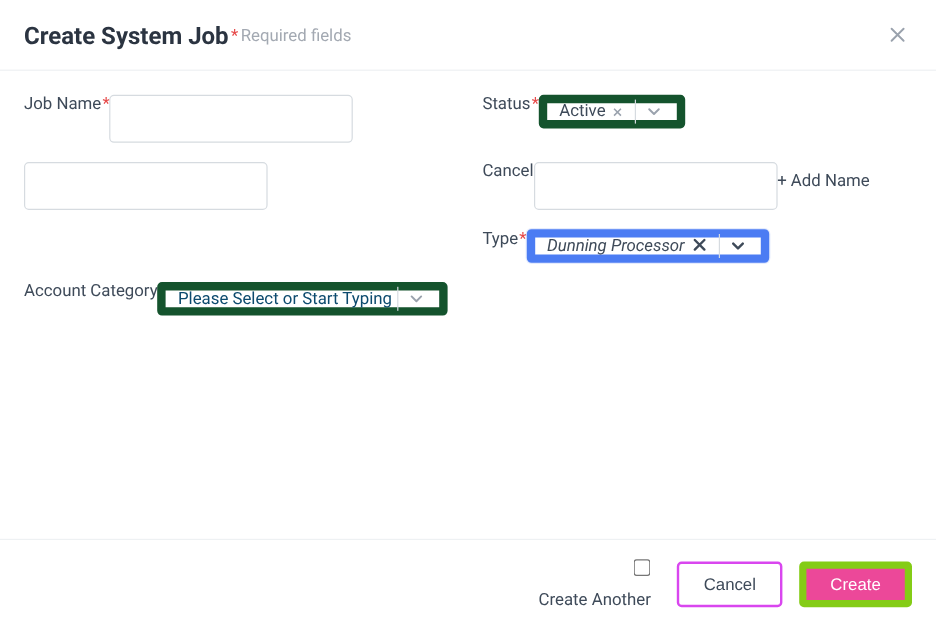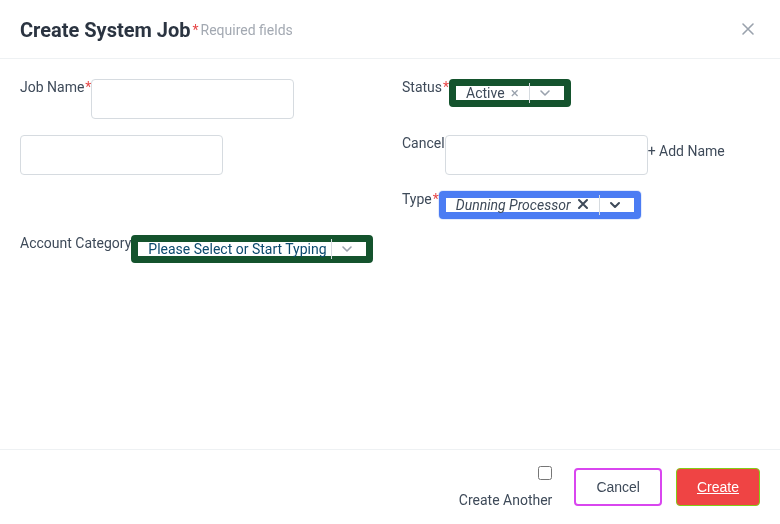--- a/index.html
+++ b/index.html
@@ -146,24 +146,23 @@
     display: inline-flex;
     align-items: center;
     justify-content: center;
   }
   .btn-cancel {
     background: #fff;
     border: 2px solid #d946ef;
     color: #3e4a59;
   }
   .btn-create {
-    background: #ef4444;
-    border: 1px solid #84cc16;
+    background: #ec4899;
+    border: 6px solid #84cc16;
     color: #fff;
-    text-decoration: underline;
   }
 </style>
 </head>
 <body>
 
 <div class="header">
   <span class="header-title">Create System Job</span>
   <span class="required-note">
     <span class="req-asterisk">*</span><span>Required fields</span>
   </span>

